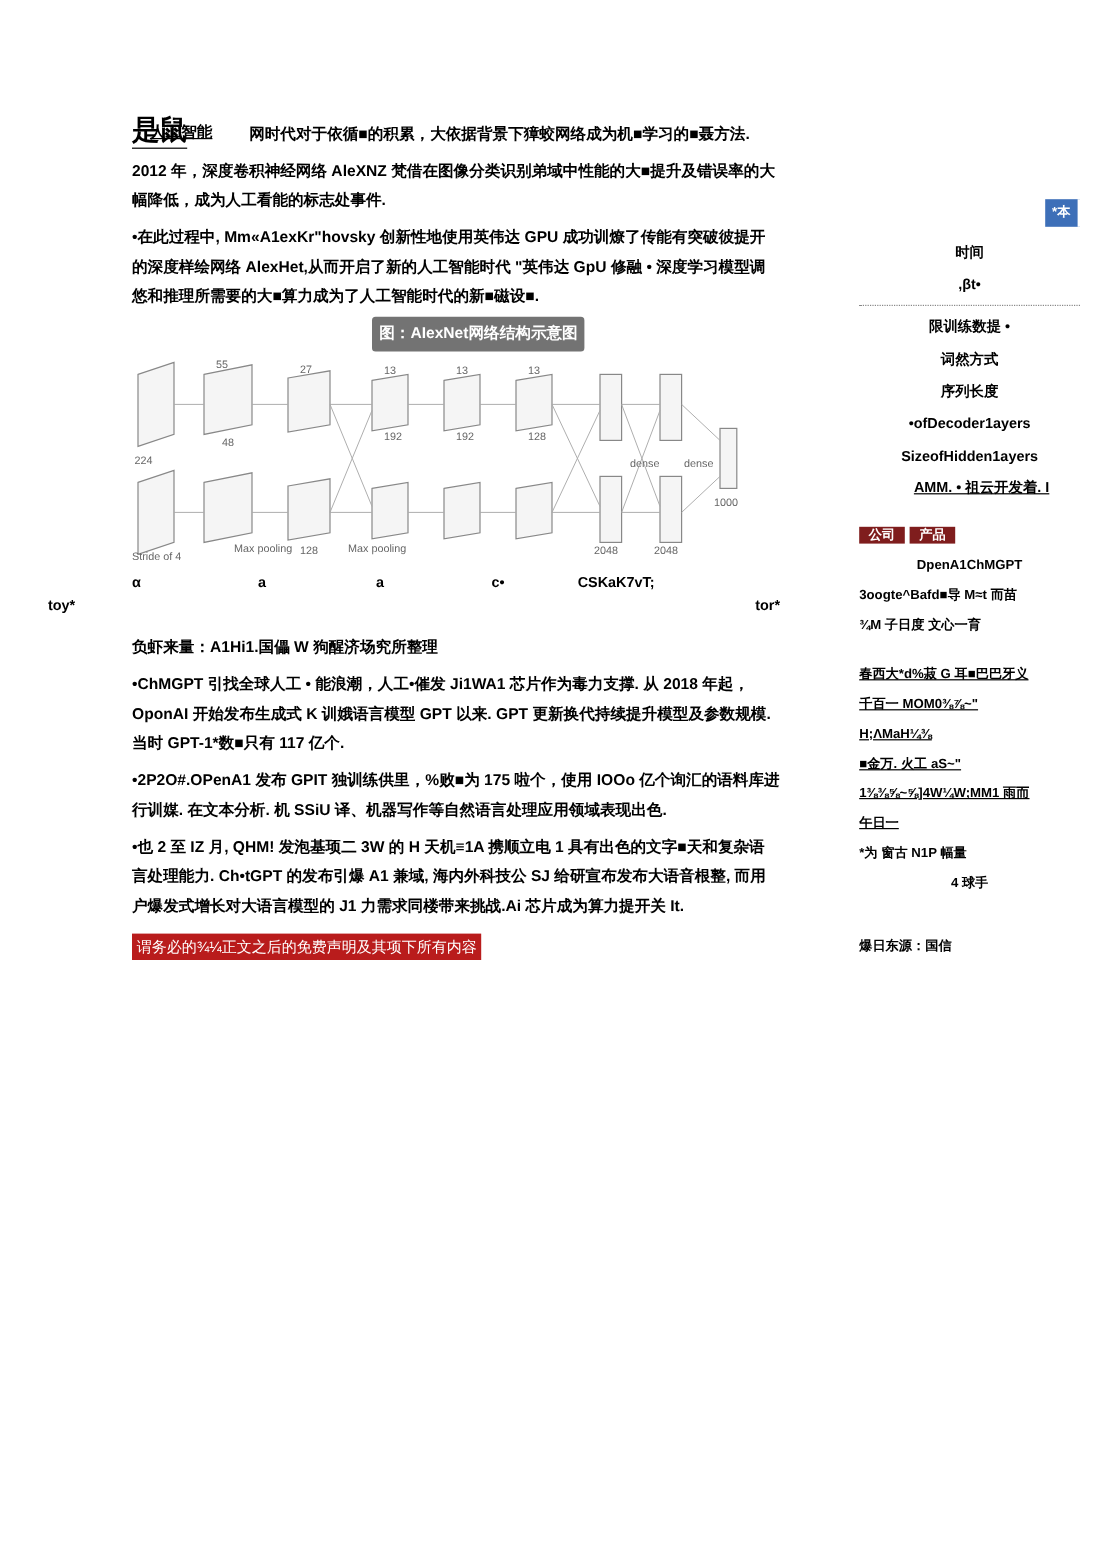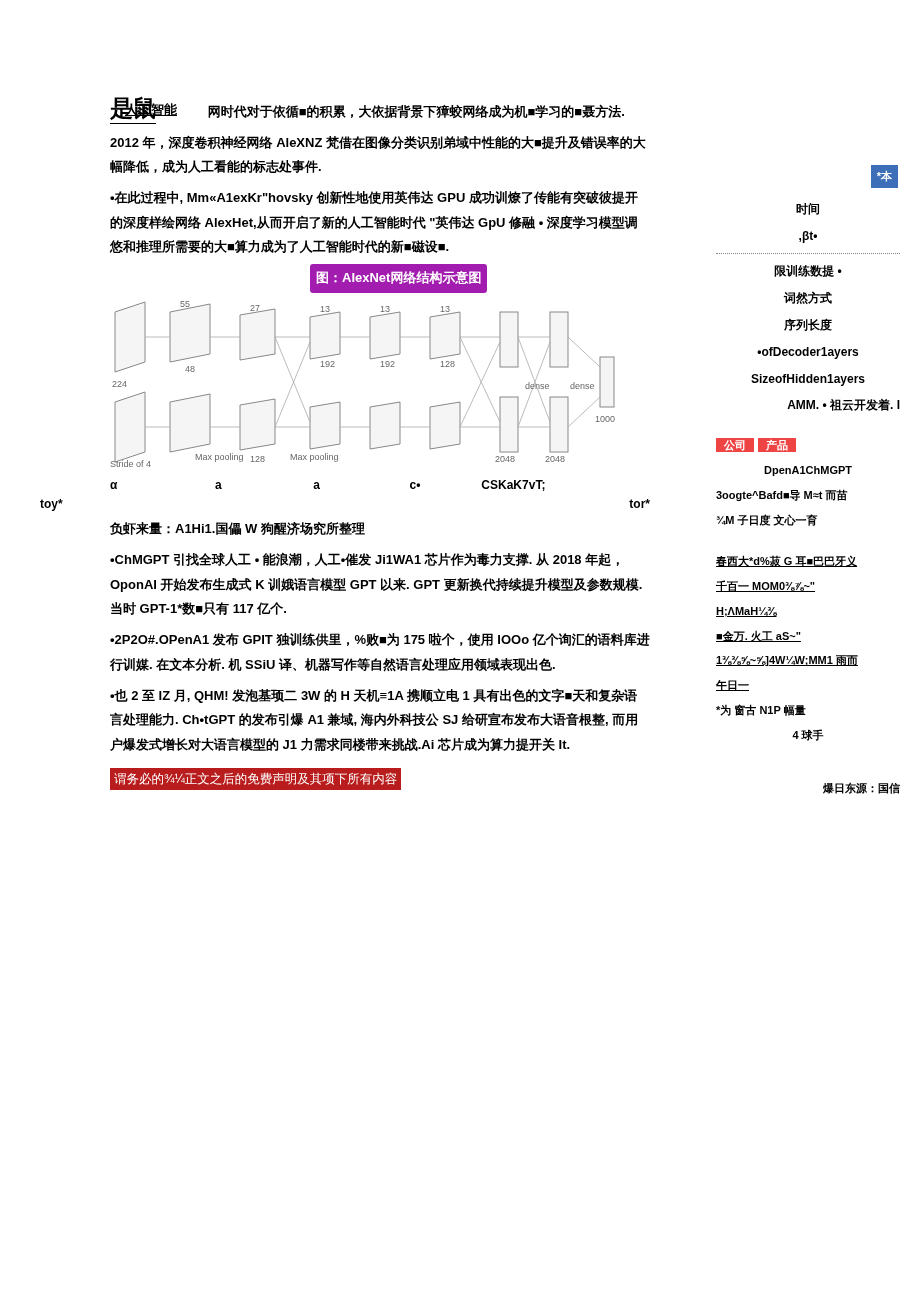--- a/index.html
+++ b/index.html
@@ -34,21 +34,21 @@
       border-bottom: 1px solid #000;
       display: inline-block;
       margin-top: -6px;
     }
     .para {
       margin-top: 6px;
       font-weight: bold;
       font-size: 13px;
     }
     .diagram-title {
-      background: #a21caf;
+      background: #737373;
       color: #fff;
       font-size: 13px;
       font-weight: bold;
       text-align: center;
       padding: 2px 6px;
       display: inline-block;
       margin: 4px 0 0 200px;
       border-radius: 3px;
     }
     .diagram-area {
@@ -60,21 +60,21 @@
     .diagram-area svg { width: 100%; height: 100%; }
     .tensor-labels {
       font-weight: bold;
       font-size: 12px;
       margin-top: 2px;
     }
     .tensor-labels span { display: inline-block; }
     .source-line {
       font-weight: bold;
       font-size: 13px;
-      margin-top: 2px;
+      margin-top: 12px;
     }
     .highlight-blue {
       background: #b91c1c;
       color: #fff;
       font-size: 12.5px;
       padding: 2px 4px;
       display: inline-block;
       margin-top: 10px;
       line-height: 1.5;
     }
@@ -89,33 +89,33 @@
       background: #3d6fb8;
       color: #fff;
       display: inline-block;
       padding: 1px 6px;
       font-size: 11px;
       margin-bottom: 6px;
       border-right: 2px solid #fff;
     }
     .side-row { text-align: center; margin: 4px 0; font-size: 12px; }
     .side-divider { border-top: 1px dotted #888; margin: 6px 0; }
-    .side-row-left { text-align: right; padding-left: 20px; margin: 4px 0; }
+    .side-row-left { text-align: center; padding-left: 20px; margin: 4px 0; text-decoration: underline; }
     .side-header {
       margin-top: 18px;
       font-size: 11px;
     }
     .side-header .bg {
-      background: #ef4444;
+      background: #7f1d1d;
       color: #fff;
       padding: 1px 8px;
     }
     .side-table-row { margin: 4px 0; font-size: 11px; }
     .side-link { text-decoration: underline; }
-    .side-note { font-size: 11px; margin-top: 32px; text-align: right; }
+    .side-note { font-size: 11px; margin-top: 32px; text-align: left; }
   </style>
 </head>
 <body>
 
 <div class="main-content">
   <div style="position:relative;">
     <span class="title-continuation">是鼠</span>
     <span style="position:absolute; left:15px; top:-2px; font-size:13px; font-weight:bold; text-decoration:underline;">人工智能</span>
     <span style="font-size:13px; font-weight:bold; vertical-align:bottom;margin-left:48px;">网时代对于依循■的积累，大依据背景下獐蛟网络成为机■学习的■聂方法.</span>
   </div>

